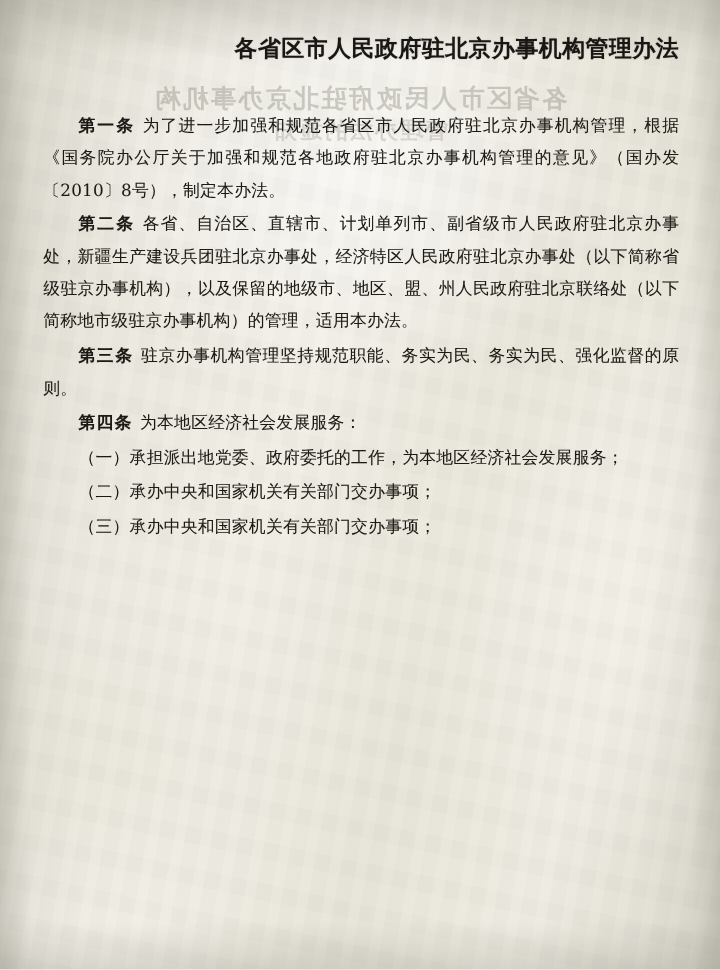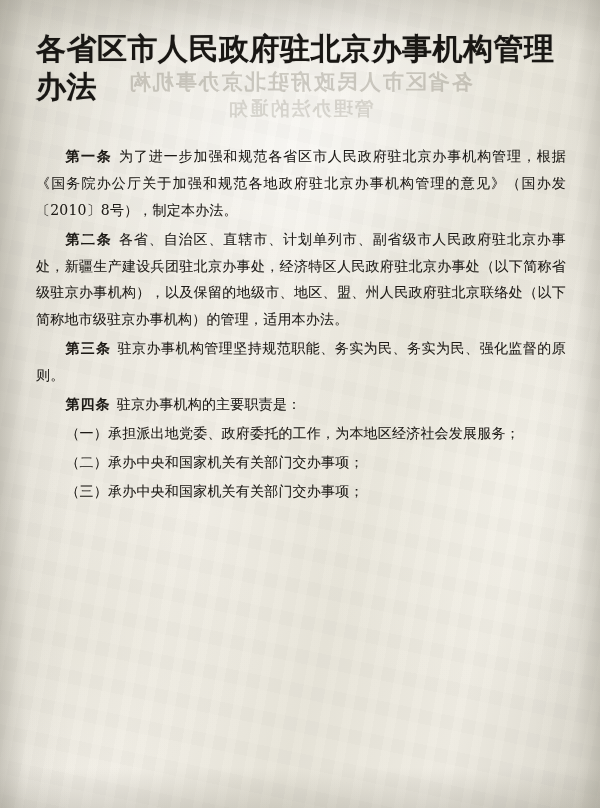--- a/index.html
+++ b/index.html
@@ -56,23 +56,23 @@
   .content {
     position: relative;
     z-index: 3;
     padding: 20px 34px 0 36px;
   }
 
   
   .doc-title {
     font-family: "DejaVu Serif", "Liberation Serif", serif;
     font-weight: bold;
-    font-size: 30px;
+    font-size: 19px;
     letter-spacing: 0.5px;
-    text-align: left;
+    text-align: right;
     color: #191714;
     margin: 10px 0 4px 0;
     line-height: 1.25;
     text-shadow: 0 0 1px rgba(0,0,0,0.28);
   }
 
   
   .bleed {
     position: absolute;
     z-index: 2;
@@ -133,21 +133,21 @@
     <p class="para indent">
       <span class="art-label">第二条</span><span>各省、自治区、直辖市、计划单列市、副省级市人民政府驻北京办事处，新疆生产建设兵团驻北京办事处，经济特区人民政府驻北京办事处（以下简称省级驻京办事机构），以及保留的地级市、地区、盟、州人民政府驻北京联络处（以下简称地市级驻京办事机构）的管理，适用本办法。</span>
     </p>
 
 
     <p class="para indent">
       <span class="art-label">第三条</span><span>驻京办事机构管理坚持规范职能、务实为民、务实为民、强化监督的原则。</span>
     </p>
 
     <p class="para indent">
-      <span class="art-label">第四条</span><span>驻京办事机构的主要职责是：</span>
+      <span class="art-label">第四条</span><span>为本地区经济社会发展服务：</span>
     </p>
 
     <p class="para indent">
       <span>（一）承担派出地党委、政府委托的工作，为本地区经济社会发展服务；</span>
     </p>
 
     <p class="para indent">
       <span>（二）承办中央和国家机关有关部门交办事项；</span>
     </p>
 

